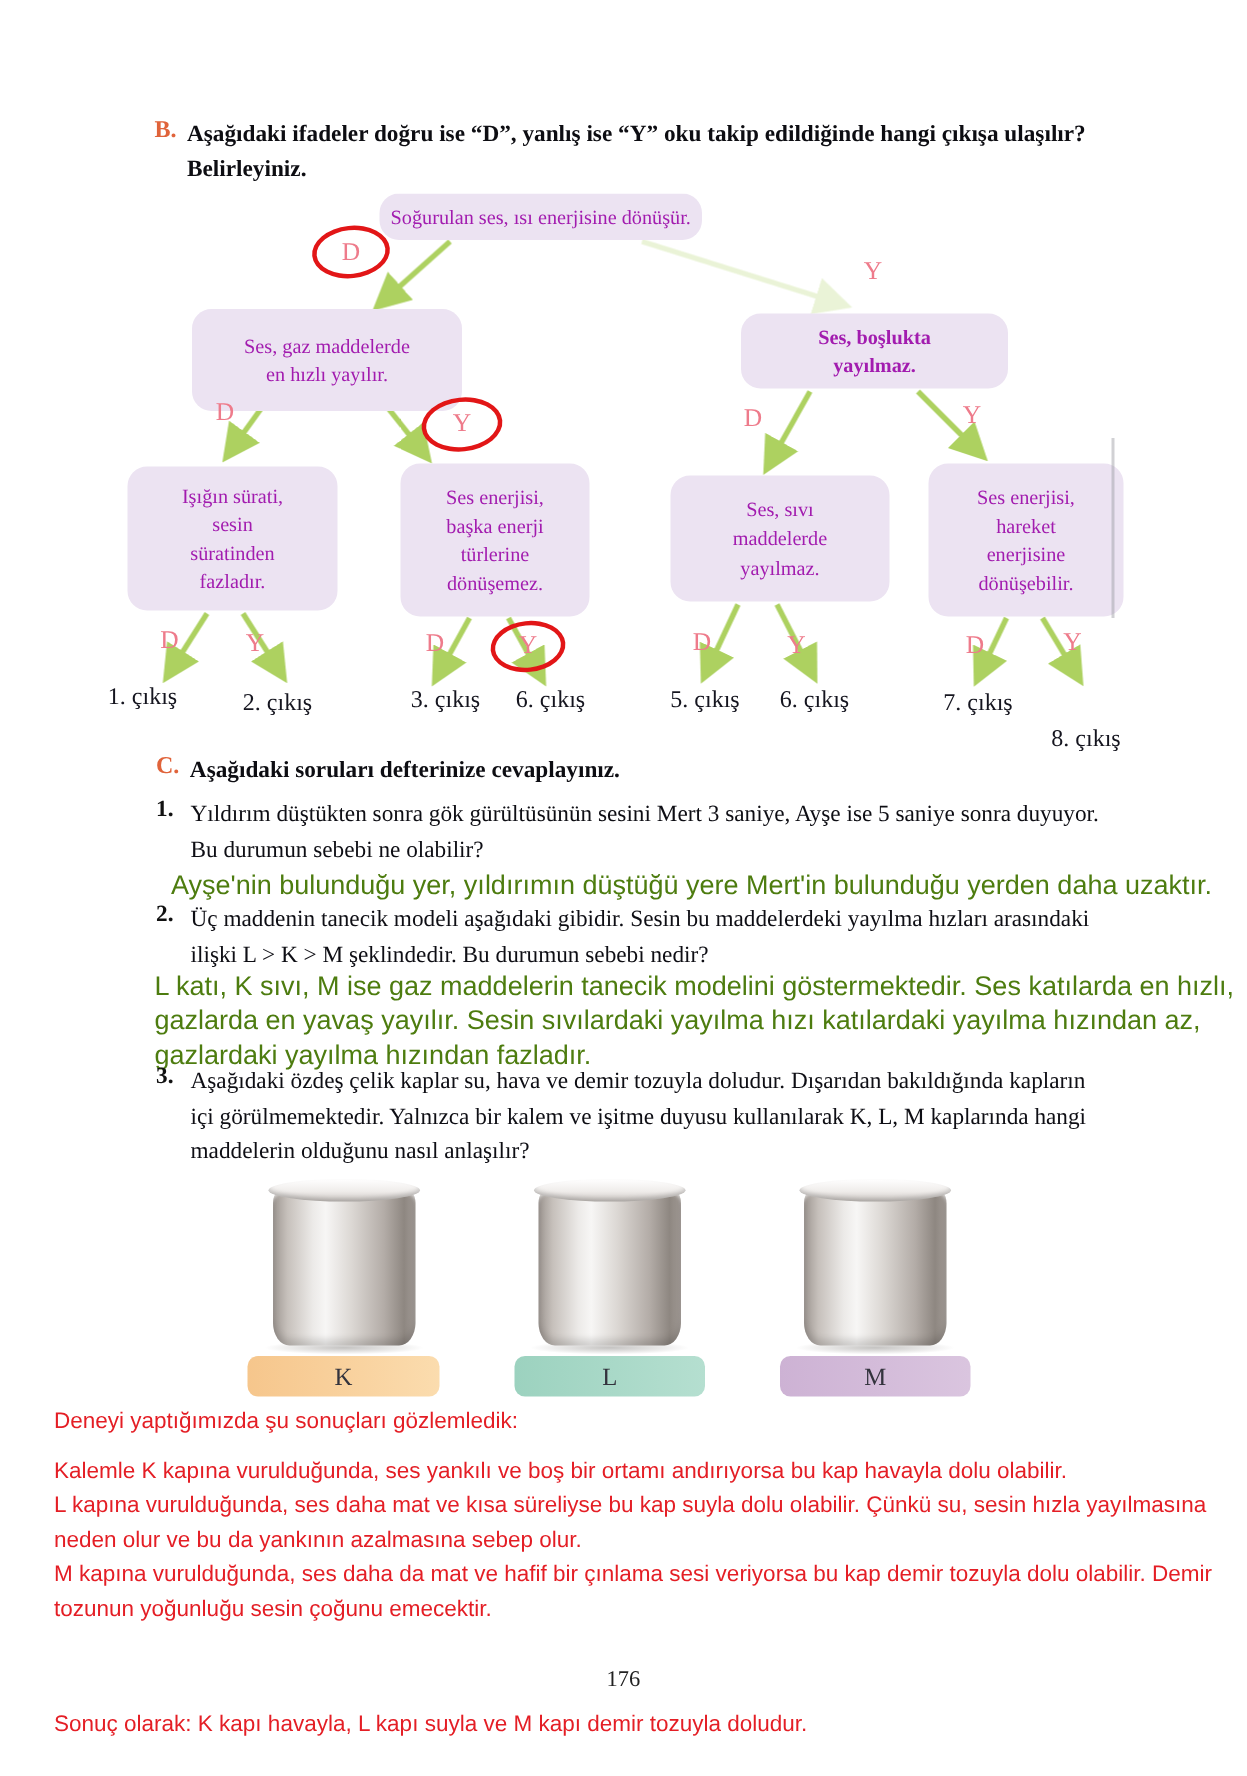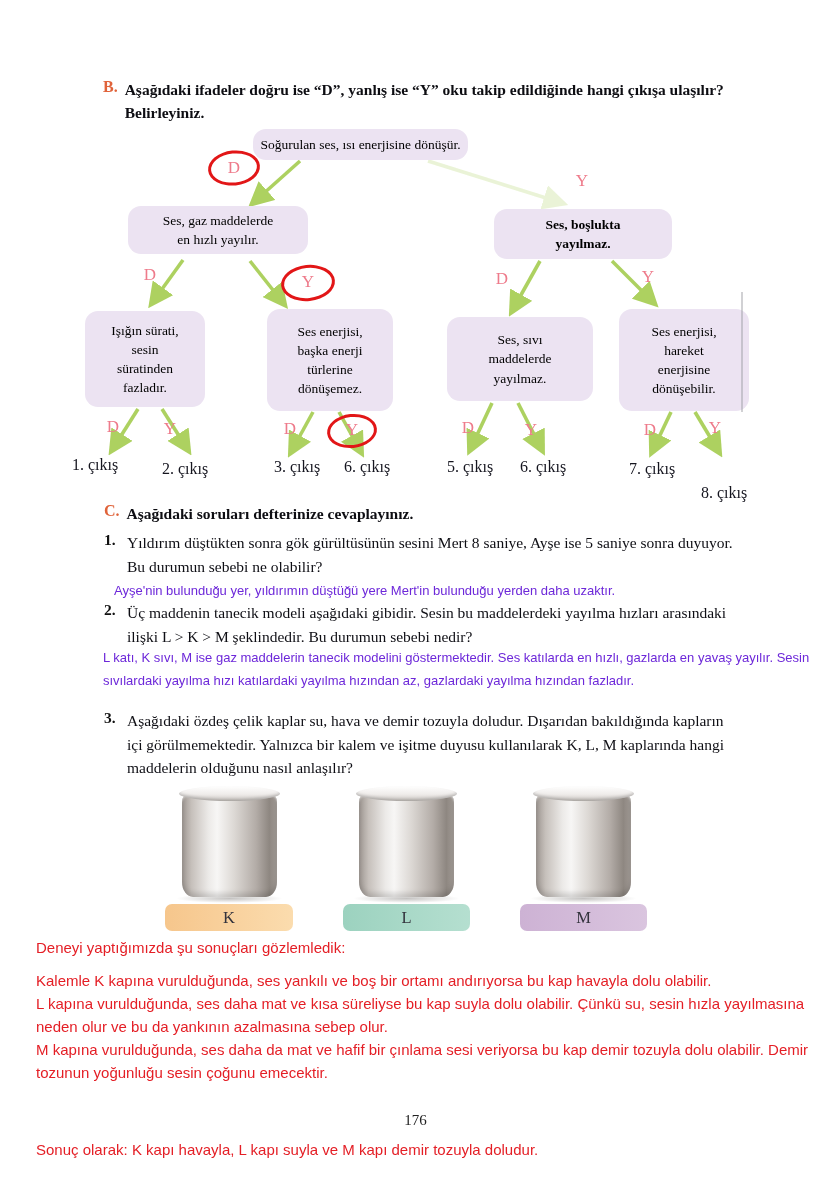--- a/index.html
+++ b/index.html
@@ -8,33 +8,33 @@
   .abs{position:absolute;}
 
   
   .hdr{position:absolute;display:flex;gap:7px;}
   .hn{font-weight:bold;color:#e0633a;font-size:16px;flex:0 0 auto;}
   .ht{font-weight:bold;font-size:15.5px;line-height:23px;white-space:pre-line;color:#0d0d12;}
 
   
   .fbox{position:absolute;background:#ece3f2;border-radius:13px;
         display:flex;align-items:center;justify-content:center;text-align:center;
-        font-size:13.5px;line-height:1.42;color:#000000;white-space:pre-line;}
+        font-size:13.5px;line-height:1.42;color:#a21caf;white-space:pre-line;}
   .dy{position:absolute;font-size:17px;color:#ee7b8b;transform:translate(-50%,-50%);}
   .circ{position:absolute;border:3px solid #e21617;border-radius:50%;
         transform:translate(-50%,-50%) rotate(-6deg);background:transparent;}
   .exit{position:absolute;font-size:16px;color:#15151f;transform:translateX(-50%);white-space:nowrap;}
   .artifact{position:absolute;background:#9a9aa0;opacity:.45;}
 
   
   .q{position:absolute;display:flex;gap:7px;}
   .qn{font-weight:bold;font-size:15.5px;flex:0 0 16px;}
   .qt{font-size:15.5px;line-height:23.5px;white-space:pre-line;width:700px;color:#0e0e14;}
-  .ans{position:absolute;font-family:"Liberation Sans",sans-serif;color:#6d28d9;
-       font-size:13px;line-height:23px;}
+  .ans{position:absolute;font-family:"Liberation Sans",sans-serif;color:#4d7c0f;
+       font-size:18px;line-height:23px;}
 
   
   .can{position:absolute;top:786px;width:95px;height:114px;}
   .can-lid{position:absolute;top:0;left:-3px;right:-3px;height:15px;border-radius:50%;
            background:linear-gradient(180deg,#ffffff 0%,#efecea 55%,#cdc8c4 100%);
            box-shadow:inset 0 -2px 3px rgba(0,0,0,.18);}
   .can-body{position:absolute;top:7px;left:0;right:0;bottom:3px;
             background:linear-gradient(90deg,#9d9691 0%,#c6c0bb 10%,#eceae8 28%,#f7f6f5 37%,
                        #dcd8d4 55%,#b3aca7 78%,#8e8781 92%,#a29b96 100%);
             border-radius:7px 7px 11px 11px / 9px 9px 15px 15px;
@@ -81,25 +81,25 @@
       <line x1="313" y1="412" x2="291" y2="452"></line>
       <line x1="339" y1="412" x2="361" y2="452"></line>
       <line x1="492" y1="403" x2="470" y2="450"></line>
       <line x1="518" y1="403" x2="542" y2="450"></line>
       <line x1="671" y1="412" x2="652" y2="452"></line>
       <line x1="695" y1="412" x2="719" y2="452"></line>
     </g>
   </svg>
 
   <div class="fbox" style="left:253px;top:129px;width:215px;height:31px;">Soğurulan ses, ısı enerjisine dönüşür.</div>
-  <div class="fbox" style="left:128px;top:206px;width:180px;height:48px;">Ses, gaz maddelerde
+  <div class="fbox" style="left:128px;top:206px;width:180px;height:68px;">Ses, gaz maddelerde
 en hızlı yayılır.</div>
   <div class="fbox" style="left:494px;top:209px;width:178px;height:50px;font-weight:bold;">Ses, boşlukta
 yayılmaz.</div>
-  <div class="fbox" style="left:85px;top:311px;width:120px;height:96px;">Işığın sürati,
+  <div class="fbox" style="left:85px;top:311px;width:140px;height:96px;">Işığın sürati,
 sesin
 süratinden
 fazladır.</div>
   <div class="fbox" style="left:267px;top:309px;width:126px;height:102px;">Ses enerjisi,
 başka enerji
 türlerine
 dönüşemez.</div>
   <div class="fbox" style="left:447px;top:317px;width:146px;height:84px;">Ses, sıvı
 maddelerde
 yayılmaz.</div>
@@ -139,21 +139,21 @@
   <div class="artifact" style="left:741px;top:292px;width:1.5px;height:120px;"></div>
 </div>
 
 <div class="hdr" style="left:104px;top:502px;">
   <span class="hn">C.</span>
   <span class="ht">Aşağıdaki soruları defterinize cevaplayınız.</span>
 </div>
 
 <div class="q" style="left:104px;top:531px;">
   <span class="qn">1.</span>
-  <span class="qt">Yıldırım düştükten sonra gök gürültüsünün sesini Mert 8 saniye, Ayşe ise 5 saniye sonra duyuyor.
+  <span class="qt">Yıldırım düştükten sonra gök gürültüsünün sesini Mert 3 saniye, Ayşe ise 5 saniye sonra duyuyor.
 Bu durumun sebebi ne olabilir?</span>
 </div>
 <div class="ans" style="left:114px;top:579px;width:710px;">Ayşe'nin bulunduğu yer, yıldırımın düştüğü yere Mert'in bulunduğu yerden daha uzaktır.</div>
 
 <div class="q" style="left:104px;top:601px;">
   <span class="qn">2.</span>
   <span class="qt">Üç maddenin tanecik modeli aşağıdaki gibidir. Sesin bu maddelerdeki yayılma hızları arasındaki
 ilişki L &gt; K &gt; M şeklindedir. Bu durumun sebebi nedir?</span>
 </div>
 <div class="ans" style="left:103px;top:646px;width:722px;">L katı, K sıvı, M ise gaz maddelerin tanecik modelini göstermektedir. Ses katılarda en hızlı, gazlarda en yavaş yayılır. Sesin sıvılardaki yayılma hızı katılardaki yayılma hızından az, gazlardaki yayılma hızından fazladır.</div>

